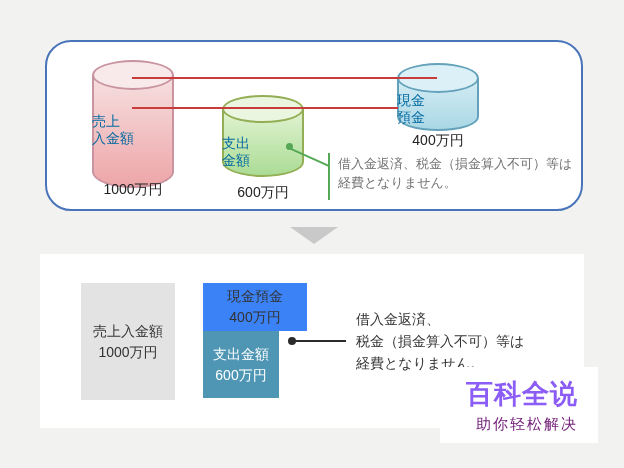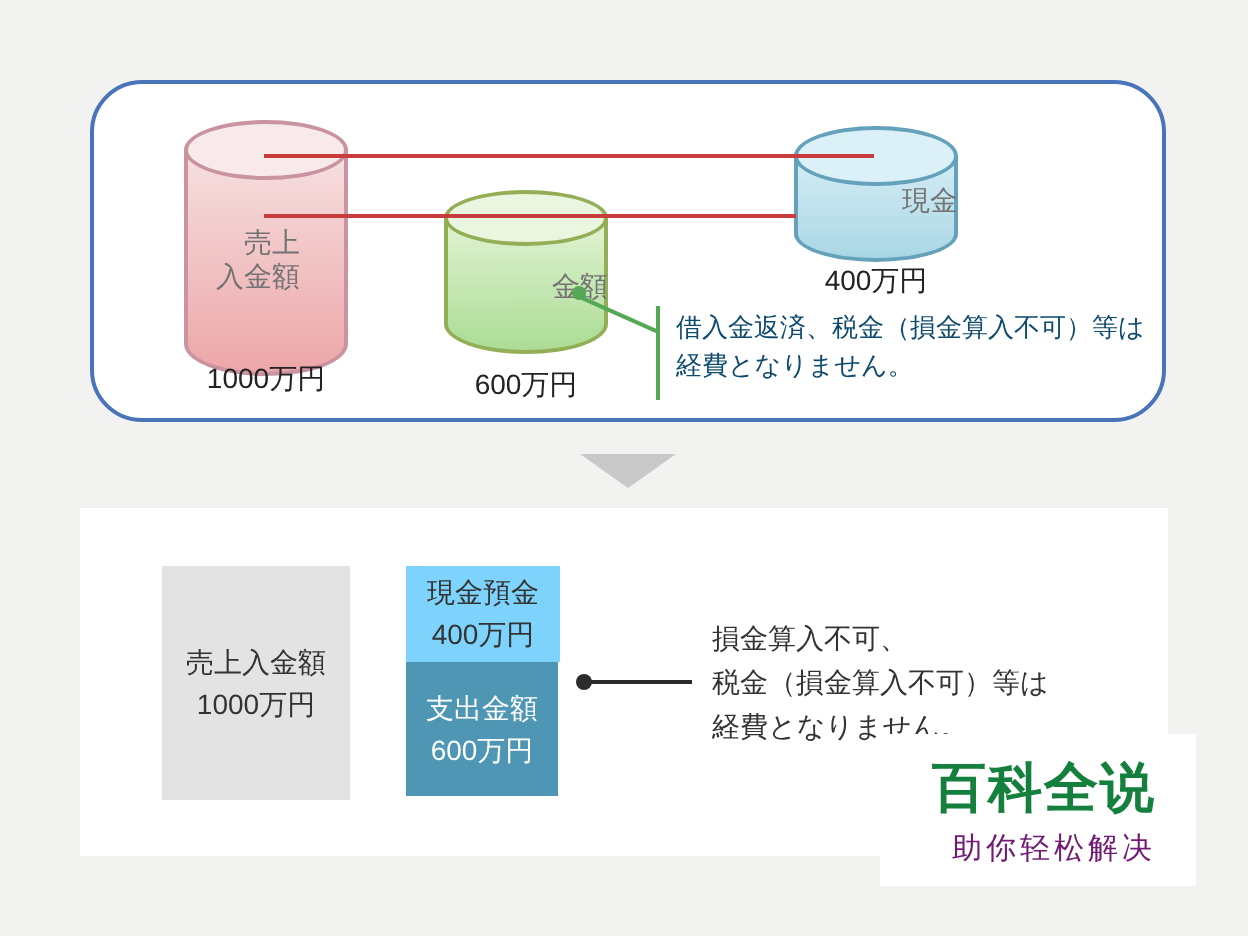--- a/index.html
+++ b/index.html
@@ -30,63 +30,63 @@
   .cyl-expense{left:222px;top:95px;width:82px;height:82px;}
   .cyl-expense .face{height:28px;background:#ebf6e0;border:2px solid #93ae55;}
   .cyl-expense .body{top:14px;background:linear-gradient(#e2f3d3,#abdc95);
     border:2px solid #93ae55;border-top:none;border-radius:0 0 41px 41px / 0 0 15px 15px;}
 
   .cyl-cash{left:397px;top:63px;width:82px;height:68px;}
   .cyl-cash .face{height:30px;background:#dcf0f7;border:2px solid #64a2bb;}
   .cyl-cash .body{top:15px;background:linear-gradient(#d5edf5,#aad7e5);
     border:2px solid #64a2bb;border-top:none;border-radius:0 0 41px 41px / 0 0 14px 14px;}
 
-  .cyl-label{position:absolute;text-align:right;font-size:14px;line-height:17px;color:#737373;z-index:3;}
+  .cyl-label{position:absolute;text-align:left;font-size:14px;line-height:17px;color:#0369a1;z-index:3;}
   .lbl-sales{left:92px;top:113px;width:58px;}
   .lbl-expense{left:222px;top:135px;width:82px;}
   .lbl-cash{left:397px;top:92px;width:82px;}
 
   .amount{position:absolute;text-align:center;font-size:14px;color:#222;z-index:3;}
   .amt-sales{left:87px;top:181px;width:92px;}
   .amt-expense{left:217px;top:184px;width:92px;}
   .amt-cash{left:392px;top:132px;width:92px;}
 
   
   .flow-line{position:absolute;height:2px;background:#c83c3c;z-index:4;}
   .flow-1{left:132px;top:77px;width:305px;}
   .flow-2{left:132px;top:107px;width:266px;}
 
   
   .callout-dot{position:absolute;left:286px;top:143px;width:7px;height:7px;border-radius:50%;background:#55a855;z-index:5;}
   .callout-diag{position:absolute;left:289px;top:147px;width:44px;height:0;
     border-top:2px solid #55a855;transform:rotate(24deg);transform-origin:0 0;z-index:5;}
   .callout-vert{position:absolute;left:328px;top:153px;width:0;height:47px;border-left:2px solid #55a855;z-index:5;}
-  .note-top{position:absolute;left:338px;top:154px;width:242px;font-size:13px;line-height:19px;color:#0c4a6e;z-index:5;}
+  .note-top{position:absolute;left:338px;top:154px;width:242px;font-size:13px;line-height:19px;color:#737373;z-index:5;}
 
   
   .down-arrow{position:absolute;left:290px;top:227px;width:0;height:0;
     border-left:24px solid transparent;border-right:24px solid transparent;border-top:17px solid #c9c9c9;}
 
   
   .panel-bottom{position:absolute;left:40px;top:254px;width:544px;height:174px;background:#ffffff;}
 
   .box{position:absolute;display:flex;flex-direction:column;align-items:center;justify-content:center;
     font-size:14px;line-height:21px;color:#333;text-align:center;}
   .box-sales{left:81px;top:283px;width:94px;height:117px;background:#e3e3e3;}
-  .box-cash{left:203px;top:283px;width:77px;height:48px;background:#7dd3fc;}
+  .box-cash{left:203px;top:283px;width:104px;height:48px;background:#3b82f6;}
   .box-expense{left:203px;top:331px;width:76px;height:67px;background:#4e96b4;color:#ffffff;}
 
   .conn-dot{position:absolute;left:288px;top:337px;width:8px;height:8px;border-radius:50%;background:#2b2b2b;z-index:6;}
   .conn-line{position:absolute;left:292px;top:340px;width:54px;height:2px;background:#2b2b2b;z-index:5;}
 
   .note-bottom{position:absolute;left:356px;top:308px;width:210px;font-size:14px;line-height:22px;color:#333;}
 
   
   .watermark{position:absolute;left:440px;top:367px;width:158px;height:76px;background:#ffffff;}
-  .wm-title{position:absolute;right:20px;top:9px;font-size:27px;font-weight:bold;color:#15803d;letter-spacing:1px;}
+  .wm-title{position:absolute;right:20px;top:9px;font-size:27px;font-weight:bold;color:#8b5cf6;letter-spacing:1px;}
   .wm-sub{position:absolute;right:20px;top:48px;font-size:15px;color:#701a75;letter-spacing:2px;}
 </style>
 </head>
 <body>
 
 <div class="stage">
 
   <div class="panel-top"></div>
 
   <div class="cyl cyl-sales">
@@ -97,30 +97,32 @@
     <div>売上</div>
     <div>入金額</div>
   </div>
   <div class="amount amt-sales">1000万円</div>
 
   <div class="cyl cyl-expense">
     <div class="body"></div>
     <div class="face"></div>
   </div>
   <div class="cyl-label lbl-expense">
+    <div>支出</div>
     <div>金額</div>
   </div>
   <div class="amount amt-expense">600万円</div>
 
   <div class="cyl cyl-cash">
     <div class="body"></div>
     <div class="face"></div>
   </div>
   <div class="cyl-label lbl-cash">
     <div>現金</div>
+    <div>預金</div>
   </div>
   <div class="amount amt-cash">400万円</div>
 
   <div class="flow-line flow-1"></div>
   <div class="flow-line flow-2"></div>
 
   <div class="callout-dot"></div>
   <div class="callout-diag"></div>
   <div class="callout-vert"></div>
   <div class="note-top">
@@ -144,21 +146,21 @@
 
   <div class="box box-expense">
     <div>支出金額</div>
     <div>600万円</div>
   </div>
 
   <div class="conn-dot"></div>
   <div class="conn-line"></div>
 
   <div class="note-bottom">
-    <div>損金算入不可、</div>
+    <div>借入金返済、</div>
     <div>税金（損金算入不可）等は</div>
     <div>経費となりません。</div>
   </div>
 
   <div class="watermark">
     <div class="wm-title">百科全说</div>
     <div class="wm-sub">助你轻松解决</div>
   </div>
 
 </div>

